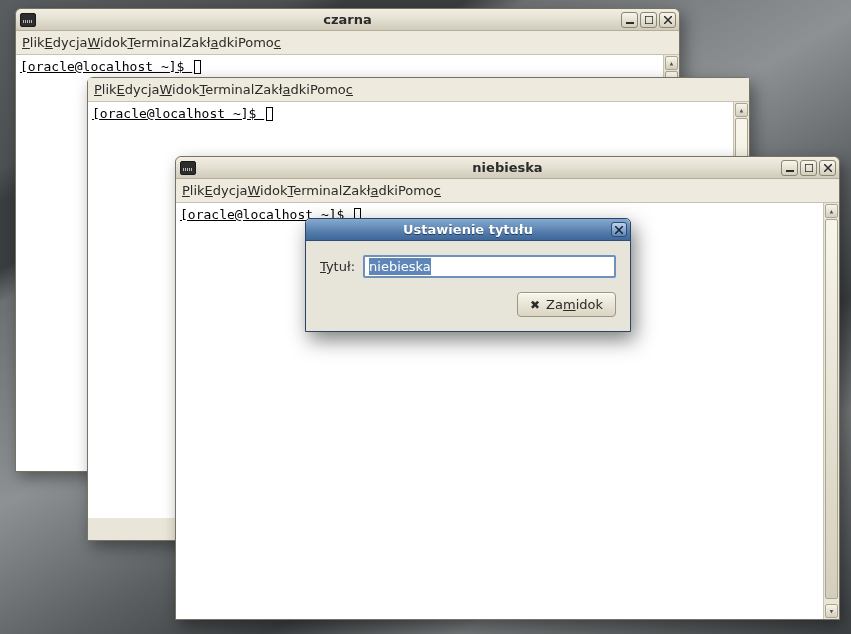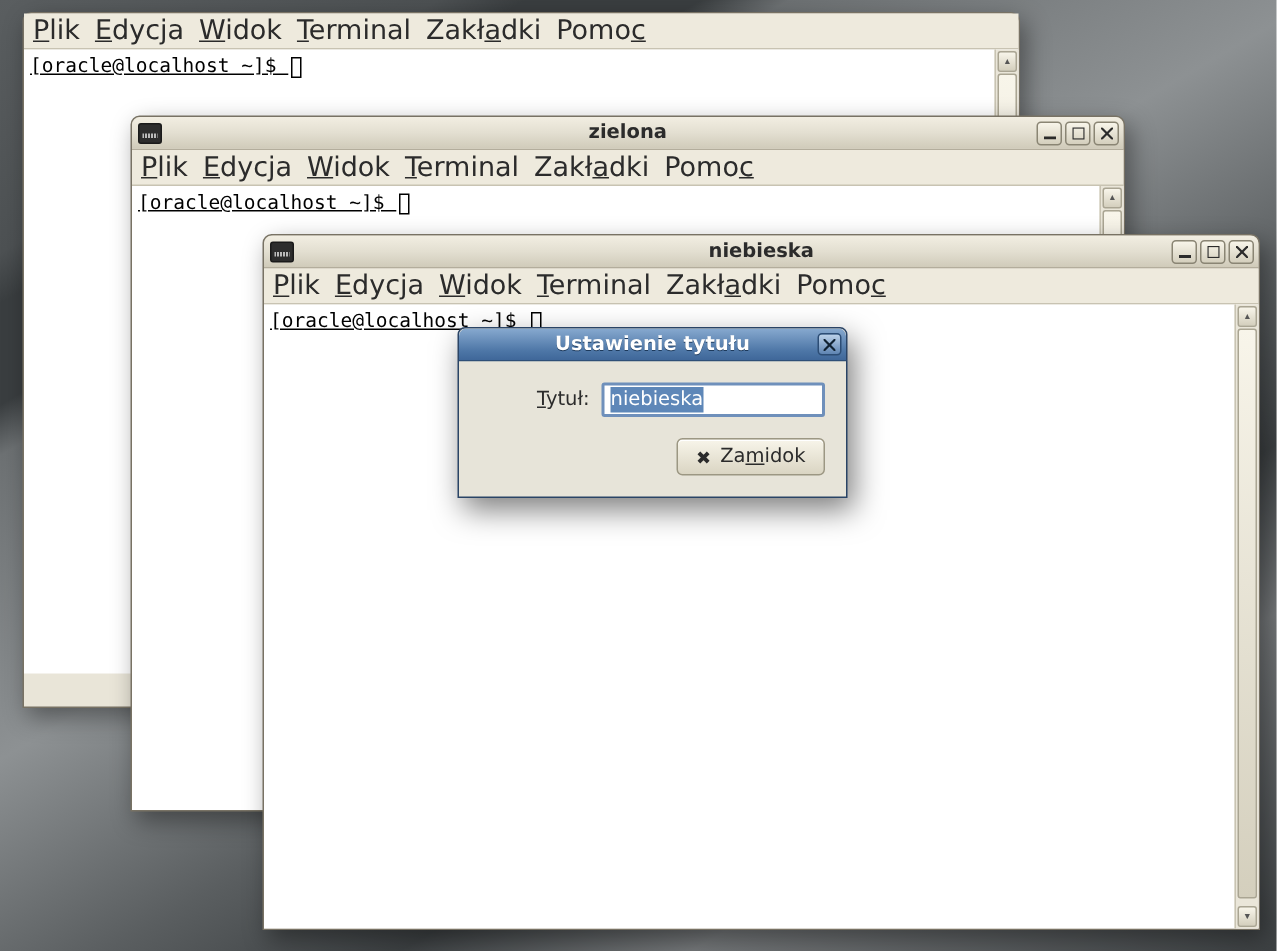--- a/index.html
+++ b/index.html
@@ -60,22 +60,21 @@
     font-size:11px; font-weight:bold; color:#2b2b2b;
     cursor:pointer;
   }
   .menubar {
     height:24px;
     background:#eeeadd;
     border-bottom:1px solid #c8c3b2;
     display:flex;
     align-items:center;
     padding:0 6px;
-    gap:10px;
-    font-size:18px;
+    font-size:13px;
     color:#2b2b2b;
   }
   .menubar span u { text-decoration: underline; }
   .menubar span { cursor:pointer; }
   .termarea {
     position:relative;
     background:#ffffff;
     color:#000;
     font-family:"DejaVu Sans Mono","Liberation Mono",monospace;
     font-size:13px;
@@ -152,21 +151,21 @@
     margin-right:3px;
     width:16px;height:15px;
     border:1px solid #2c4d75;
     border-radius:3px;
     background:linear-gradient(#bcd2ea,#5e84b2);
     display:flex;align-items:center;justify-content:center;
     font-size:11px; font-weight:bold; color:#123;
     cursor:pointer;
   }
   .dlg-body { padding:14px; display:flex; align-items:center; gap:8px; }
-  .dlg-label { font-size:13px; color:#2b2b2b;margin-left:38px; }
+  .dlg-label { font-size:13px; color:#2b2b2b; }
   .dlg-input {
     flex:1;
     border:2px solid #6f90bb;
     border-radius:2px;
     background:#fff;
     font-size:13px;
     padding:2px 4px;
     outline:none;
   }
   .dlg-input-selection {
@@ -187,61 +186,61 @@
     gap:6px;
     cursor:pointer;
     box-shadow:inset 0 1px 0 #fff;
   }
   .xglyph { font-weight:bold; font-size:12px; }
 </style>
 </head>
 <body>
 
 <div class="window" style="left:15px; top:8px; width:665px; height:464px;">
+  <div class="titlebar">
+    <div class="appicon"></div>
+    <div class="title">czarna</div>
+    <div class="tb-controls">
+      <div class="tb-btn">
+          <svg width="8" height="8" viewBox="0 0 8 8">
+            <rect x="0" y="6" width="8" height="2" fill="#2b2b2b"></rect>
+          </svg>
+        </div>
+      <div class="tb-btn">
+          <svg width="8" height="8" viewBox="0 0 8 8">
+            <rect x="0" y="0" width="8" height="8" fill="none" stroke="#2b2b2b" stroke-width="1.5"></rect>
+          </svg>
+        </div>
+      <div class="tb-btn">
+          <svg width="8" height="8" viewBox="0 0 8 8">
+            <line x1="0" y1="0" x2="8" y2="8" stroke="#2b2b2b" stroke-width="1.5"></line>
+            <line x1="8" y1="0" x2="0" y2="8" stroke="#2b2b2b" stroke-width="1.5"></line>
+          </svg>
+        </div>
+    </div>
+  </div>
   <div class="menubar">
     <span><u>P</u>lik</span>
     <span><u>E</u>dycja</span>
     <span><u>W</u>idok</span>
     <span><u>T</u>erminal</span>
     <span><span>Zakł</span><u>a</u><span>dki</span></span>
     <span><span>Pomo</span><u>c</u></span>
   </div>
   <div class="termarea" style="height:416px;">
     <div class="termtext"><span>[oracle@localhost ~]$ </span><span class="cursor"></span></div>
     <div class="scrollbar">
       <div class="scroll-btn scroll-up">▴</div>
       <div class="scroll-thumb" style="top:16px; height:380px;"></div>
       <div class="scroll-btn scroll-down">▾</div>
     </div>
   </div>
 </div>
 
 <div class="window" style="left:87px; top:77px; width:663px; height:464px;">
-  <div class="titlebar">
-    <div class="appicon"></div>
-    <div class="title">zielona</div>
-    <div class="tb-controls">
-      <div class="tb-btn">
-          <svg width="8" height="8" viewBox="0 0 8 8">
-            <rect x="0" y="6" width="8" height="2" fill="#2b2b2b"></rect>
-          </svg>
-        </div>
-      <div class="tb-btn">
-          <svg width="8" height="8" viewBox="0 0 8 8">
-            <rect x="0" y="0" width="8" height="8" fill="none" stroke="#2b2b2b" stroke-width="1.5"></rect>
-          </svg>
-        </div>
-      <div class="tb-btn">
-          <svg width="8" height="8" viewBox="0 0 8 8">
-            <line x1="0" y1="0" x2="8" y2="8" stroke="#2b2b2b" stroke-width="1.5"></line>
-            <line x1="8" y1="0" x2="0" y2="8" stroke="#2b2b2b" stroke-width="1.5"></line>
-          </svg>
-        </div>
-    </div>
-  </div>
   <div class="menubar">
     <span><u>P</u>lik</span>
     <span><u>E</u>dycja</span>
     <span><u>W</u>idok</span>
     <span><u>T</u>erminal</span>
     <span><span>Zakł</span><u>a</u><span>dki</span></span>
     <span><span>Pomo</span><u>c</u></span>
   </div>
   <div class="termarea" style="height:416px;">
     <div class="termtext"><span>[oracle@localhost ~]$ </span><span class="cursor"></span></div>
@@ -287,21 +286,21 @@
   <div class="termarea" style="height:416px;">
     <div class="termtext"><span>[oracle@localhost ~]$ </span><span class="cursor"></span></div>
     <div class="scrollbar">
       <div class="scroll-btn scroll-up">▴</div>
       <div class="scroll-thumb" style="top:16px; height:380px;"></div>
       <div class="scroll-btn scroll-down">▾</div>
     </div>
   </div>
 </div>
 
-<div class="dialog" style="left:305px; top:218px; width:260px;">
+<div class="dialog" style="left:305px; top:218px; width:326px;">
   <div class="dlg-titlebar">
     <div class="appicon"></div>
     <div class="dlg-title">Ustawienie tytułu</div>
     <div class="dlg-close">
         <svg width="8" height="8" viewBox="0 0 8 8">
           <line x1="0" y1="0" x2="8" y2="8" stroke="#123" stroke-width="1.5"></line>
           <line x1="8" y1="0" x2="0" y2="8" stroke="#123" stroke-width="1.5"></line>
         </svg>
       </div>
   </div>

